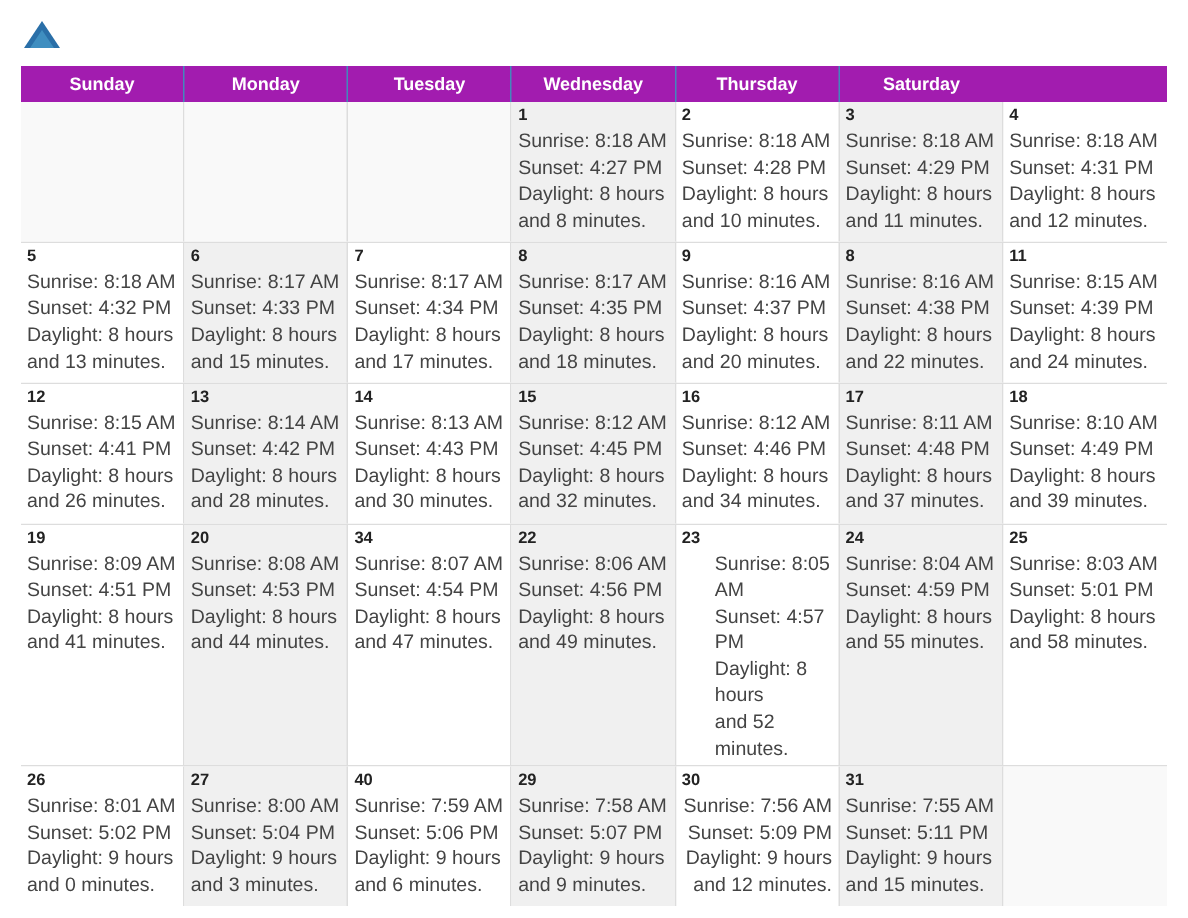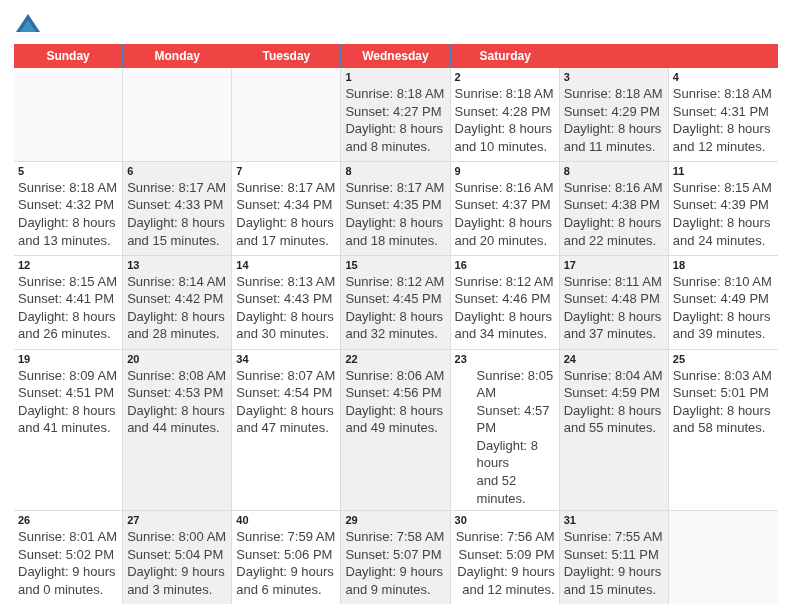--- a/index.html
+++ b/index.html
@@ -61,21 +61,21 @@
       color: #555;
     }
     .calendar {
       flex: 1;
       display: flex;
       flex-direction: column;
     }
     .cal-header {
       display: grid;
       grid-template-columns: repeat(7, 1fr);
-      background: #ef4444;
+      background: #a21caf;
     }
     .cal-header-cell {
       color: #fff;
       font-size: 12px;
       font-weight: bold;
       padding: 5px 4px;
       text-align: center;
       border-right: 1px solid #4488bb;
     }
     .cal-header-cell:last-child { border-right: none; }
@@ -135,20 +135,21 @@
       <div class="subtitle"></div>
     </div>
   </div>
 
   <div class="calendar">
     <div class="cal-header">
     <div class="cal-header-cell">Sunday</div>
         <div class="cal-header-cell">Monday</div>
         <div class="cal-header-cell">Tuesday</div>
         <div class="cal-header-cell">Wednesday</div>
+        <div class="cal-header-cell">Thursday</div>
         <div class="cal-header-cell">Saturday</div>
       </div>
     <div class="cal-body">
     <div class="cal-row">
           <div class="cal-cell empty"></div>
           <div class="cal-cell empty"></div>
           <div class="cal-cell empty"></div>
           <div class="cal-cell shaded">
             <div class="day-num">1</div>
             <div class="day-info" style="white-space: pre-line;">Sunrise: 8:18 AM

